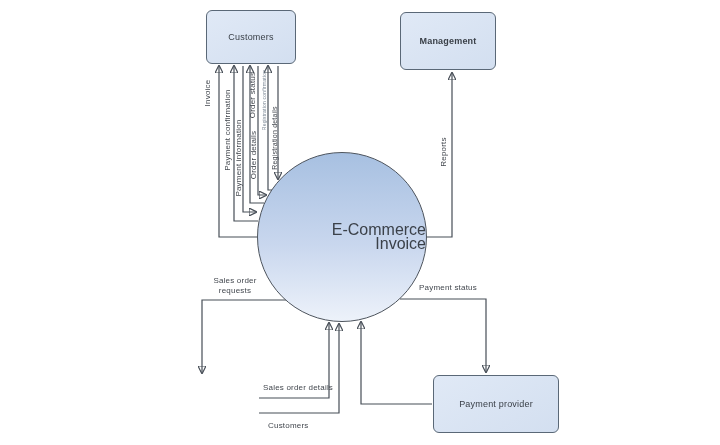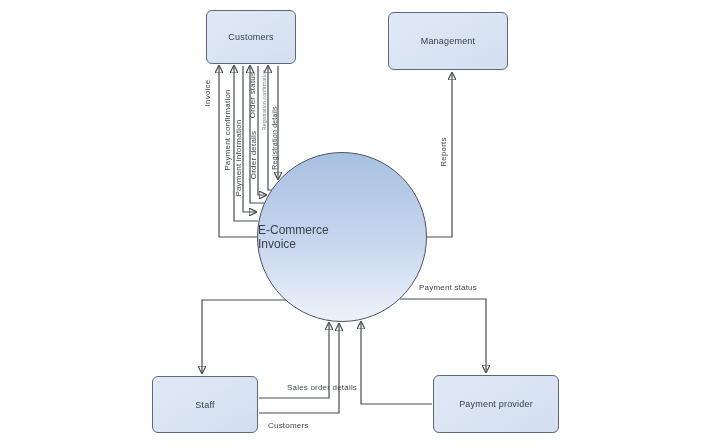--- a/index.html
+++ b/index.html
@@ -8,29 +8,29 @@
     font-family:"Liberation Sans", sans-serif; overflow:hidden;
   }
   .entity {
     position:absolute; box-sizing:border-box;
     border:1.5px solid #5a6877; border-radius:6px;
     background:linear-gradient(150deg,#e0e9f6 0%,#d3dff0 100%);
     display:flex; align-items:center; justify-content:center;
     font-size:9px; color:#3a4048; letter-spacing:.2px;
   }
   .entity-customers        { left:206px; top:10px;  width:90px; height:54px; }
-  .entity-management       { left:388px; top:12px;  width:120px; height:58px; }
+  .entity-management       { left:400px; top:12px;  width:96px; height:58px;font-weight:bold; }
   .entity-staff            { left:152px; top:376px; width:106px; height:57px; }
   .entity-payment-provider { left:433px; top:375px; width:126px; height:58px; }
   .process-circle {
     position:absolute; left:257px; top:152px; width:170px; height:170px;
     box-sizing:border-box; border:1.5px solid #4d545d; border-radius:50%;
     background:linear-gradient(to bottom,#a7c0e1 0%,#c9d7ee 55%,#edf2fa 100%);
-    display:flex; flex-direction:column; align-items:flex-start; justify-content:center;
-    font-size:12px; line-height:14px; color:#3b4149;
+    display:flex; flex-direction:column; align-items:flex-end; justify-content:center;
+    font-size:16px; line-height:14px; color:#3b4149;
   }
   .wires { position:absolute; left:0; top:0; width:720px; height:445px; }
   .wires path { fill:none; stroke:#474e57; stroke-width:1.2px; }
   .vlabel {
     position:absolute; white-space:nowrap;
     transform:translate(-50%,-50%) rotate(-90deg);
     font-size:8px; color:#42474e; letter-spacing:.2px;
   }
   .vlabel.tiny { font-size:5px; color:#7a8794; }
   .vlabel.small { font-size:7px; }
@@ -65,39 +65,40 @@
     <path d="M432 404 H361 V322" marker-end="url(#arrow)"></path>
     <path d="M400 299 H486 V372" marker-end="url(#arrow)"></path>
   </svg>
 
   <div class="entity entity-customers">
     <span>Customers</span>
   </div>
   <div class="entity entity-management">
     <span>Management</span>
   </div>
-  <div class="entity entity-staff">
-    <span>Staff</span>
-  </div>
   <div class="entity entity-payment-provider">
     <span>Payment provider</span>
   </div>
 
   <div class="process-circle">
     <span>E-Commerce</span>
     <span>Invoice</span>
   </div>
 
   <div class="vlabel" style="left:207px; top:93px;">Invoice</div>
   <div class="vlabel" style="left:227px; top:130px;">Payment confirmation</div>
   <div class="vlabel" style="left:238px; top:158px;">Payment information</div>
   <div class="vlabel" style="left:252px; top:95px;">Order status</div>
   <div class="vlabel" style="left:253px; top:155px;">Order details</div>
   <div class="vlabel tiny" style="left:264px; top:100px;">Registration confirmation</div>
   <div class="vlabel small" style="left:274px; top:138px;">Registration details</div>
 
   <div class="vlabel" style="left:443px; top:152px;">Reports</div>
 
-  <div class="hlabel" style="left:263px; top:383px;margin-left:24px;">Sales order details</div>
+  <div class="hlabel center2" style="left:195px; top:276px; width:80px;">
+    <span>Sales order</span><br>
+    <span>requests</span>
+  </div>
+  <div class="hlabel" style="left:263px; top:383px;">Sales order details</div>
   <div class="hlabel" style="left:268px; top:421px;">Customers</div>
   <div class="hlabel" style="left:419px; top:283px;">Payment status</div>
 
 </div>
 
 </body></html>

